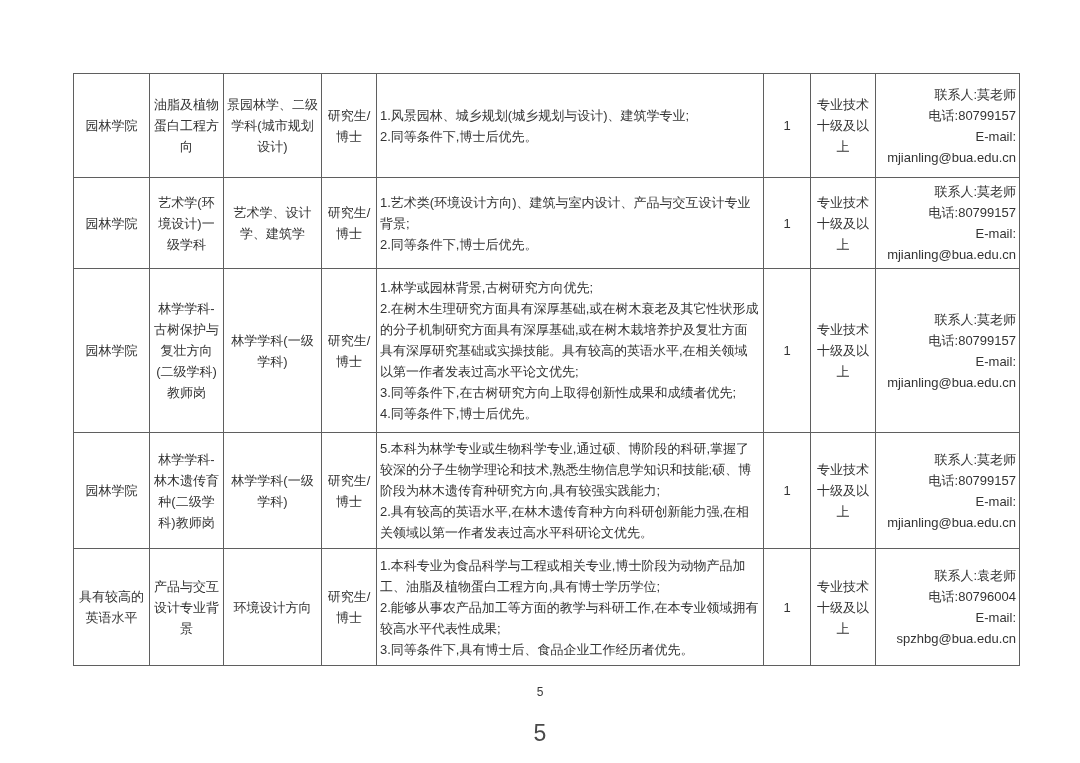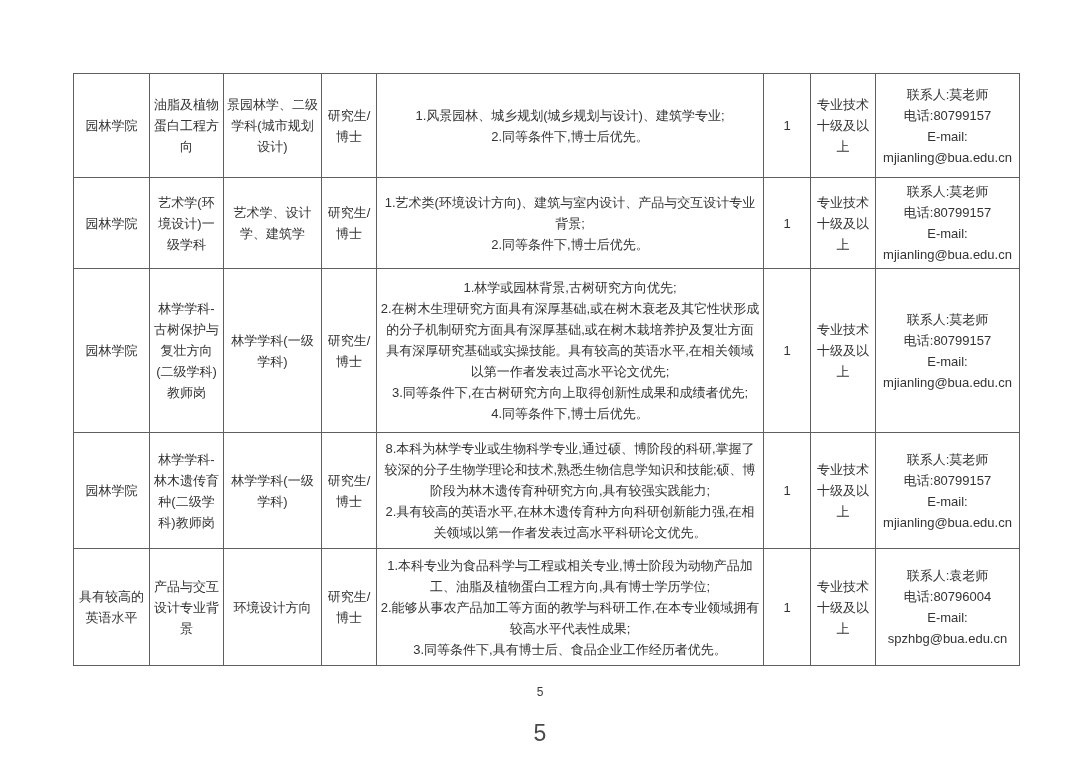--- a/index.html
+++ b/index.html
@@ -22,26 +22,26 @@
     font-size:13px;
     color:#333333;
     vertical-align:middle;
     padding:2px 3px;
     line-height:21px;
     word-break:break-all;
     overflow:hidden;
   }
   td.center { text-align:center; }
   td.req {
-    text-align:center;
+    text-align:left;
     white-space:pre-line;
     padding:3px 4px;
   }
   td.contact {
-    text-align:center;
+    text-align:right;
     white-space:pre-line;
     padding:3px 4px;
     line-height:22px;
   }
   tr.r1 { height:104px; }
   tr.r2 { height:91px; }
   tr.r3 { height:164px; }
   tr.r4 { height:116px; }
   tr.r5 { height:117px; }
   .pagenum-small {
@@ -112,21 +112,21 @@
         <td class="contact">联系人:莫老师
 电话:80799157
 E-mail:
 mjianling@bua.edu.cn</td>
       </tr>
       <tr class="r4">
         <td class="center">园林学院</td>
         <td class="center">林学学科-林木遗传育种(二级学科)教师岗</td>
         <td class="center">林学学科(一级学科)</td>
         <td class="center">研究生/博士</td>
-        <td class="req">8.本科为林学专业或生物科学专业,通过硕、博阶段的科研,掌握了较深的分子生物学理论和技术,熟悉生物信息学知识和技能;硕、博阶段为林木遗传育种研究方向,具有较强实践能力;
+        <td class="req">5.本科为林学专业或生物科学专业,通过硕、博阶段的科研,掌握了较深的分子生物学理论和技术,熟悉生物信息学知识和技能;硕、博阶段为林木遗传育种研究方向,具有较强实践能力;
 2.具有较高的英语水平,在林木遗传育种方向科研创新能力强,在相关领域以第一作者发表过高水平科研论文优先。</td>
         <td class="center">1</td>
         <td class="center">专业技术十级及以上</td>
         <td class="contact">联系人:莫老师
 电话:80799157
 E-mail:
 mjianling@bua.edu.cn</td>
       </tr>
       <tr class="r5">
         <td class="center">具有较高的英语水平</td>

